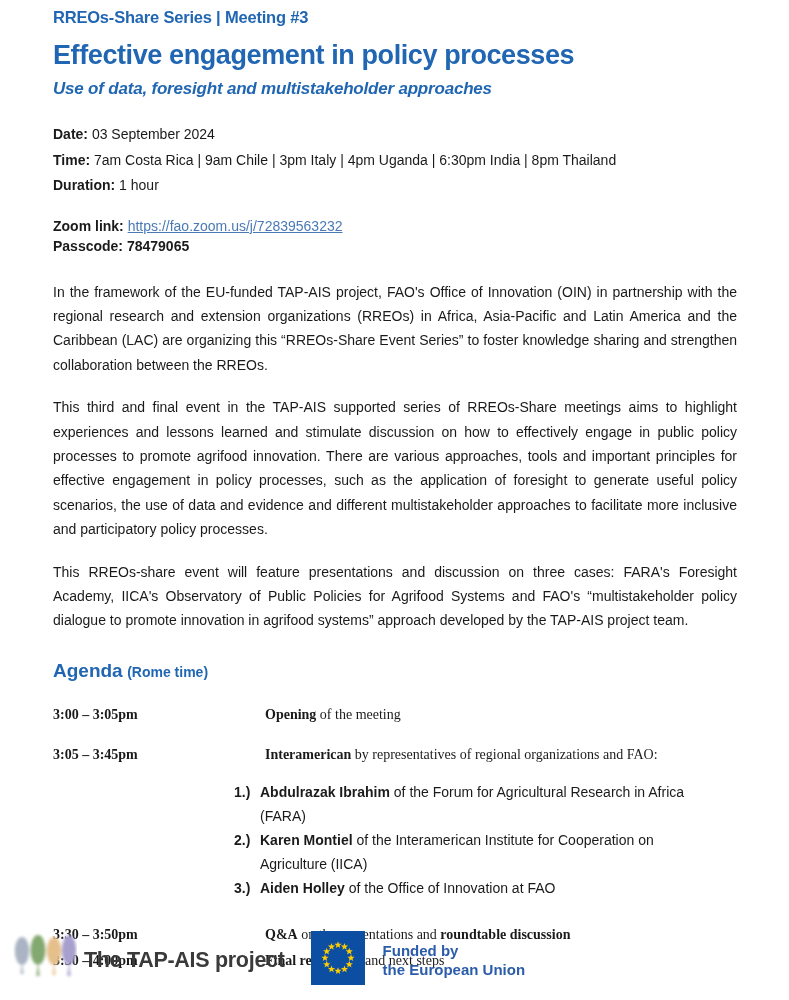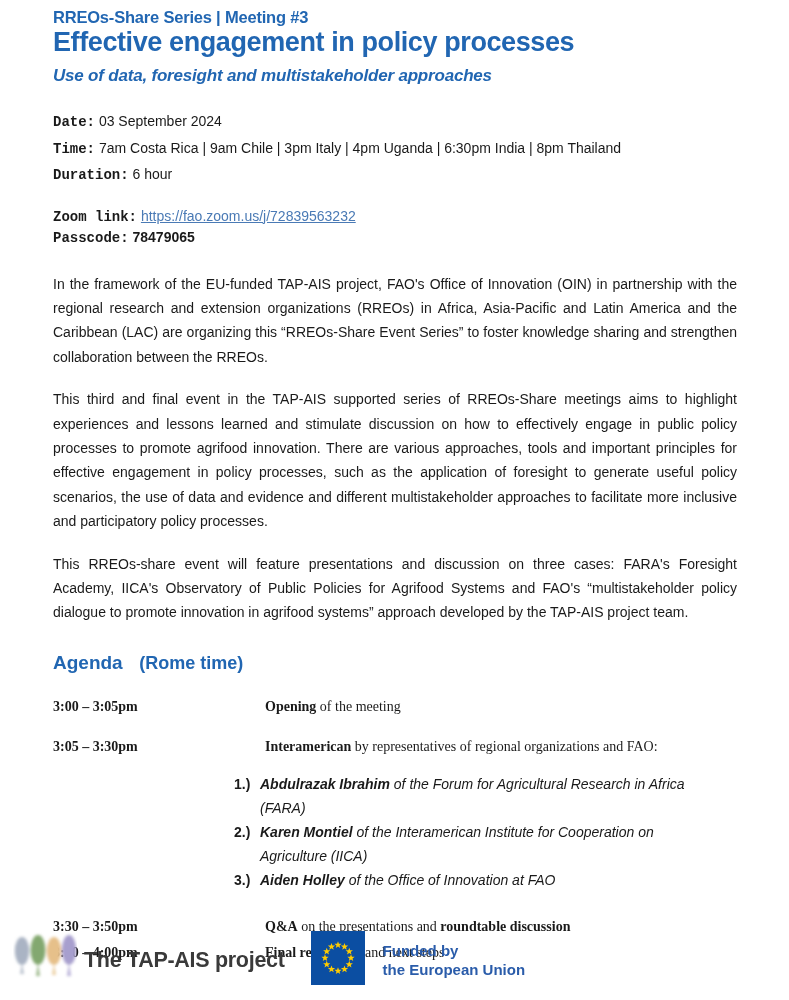--- a/index.html
+++ b/index.html
@@ -20,66 +20,67 @@
     color: #2166b2;
     font-weight: bold;
     font-size: 16.5px;
     letter-spacing: -0.2px;
   }
   .doc-title {
     color: #2166b2;
     font-weight: bold;
     font-size: 27px;
     letter-spacing: -0.4px;
+    margin-top: 13px;
   }
   .doc-subtitle {
     color: #2166b2;
     font-weight: bold;
     font-style: italic;
     font-size: 17px;
     letter-spacing: -0.2px;
     margin-top: 8px;
   }
 
   .details { margin-top: 23px; font-size: 14px; }
   .details .line { line-height: 25.5px; }
-  .label { font-weight: bold; font-family: Liberation Mono, monospace; }
+  .label { font-weight: bold; }
 
   .zoom-block { margin-top: 17px; font-size: 14px; }
   .zoom-block .line { line-height: 20px; }
   .zoom-link {
     color: #4a7ab5;
     text-decoration: underline;
   }
   .passcode-value { font-weight: bold; }
 
   .body-paragraph {
     margin-top: 18px;
     font-size: 14px;
     line-height: 24.4px;
     text-align: justify;
   }
   .body-paragraph.first { margin-top: 24px; }
 
   .agenda-heading { margin-top: 27px; color: #2166b2; font-weight: bold; }
   .agenda-heading .agenda-word { font-size: 19px; }
-  .agenda-heading .agenda-note { font-size: 18px; margin-left: 12px; }
+  .agenda-heading .agenda-note { font-size: 14px; }
 
   .agenda-table { margin-top: 23px; font-size: 14px; }
   .agenda-row { display: flex; line-height: 20px; font-family: Liberation Serif, serif; }
   .agenda-row .time-col { width: 188px; flex: 0 0 188px; font-weight: bold; }
   .agenda-row .desc-col { flex: 1; margin-left: 24px; }
   .row-gap-lg { margin-top: 20px; }
   .row-gap-md { margin-top: 25px; }
   .row-gap-sm { margin-top: 6px; }
 
   .speaker-list { margin-top: 15px; margin-left: 181px; width: 480px; font-size: 14px; }
   .speaker-item { display: flex; line-height: 24px; }
   .speaker-item .num { flex: 0 0 26px; font-weight: bold; }
-  .speaker-item .speaker-text { flex: 1; font-style: italic; }
+  .speaker-item .speaker-text { flex: 1; }
 
   .bold { font-weight: bold; }
 
   .footer {
     position: absolute;
     left: 0; right: 0;
     bottom: 8px;
     height: 64px;
     display: flex;
     align-items: center;
@@ -107,21 +108,21 @@
 <div class="page">
   <div class="content">
 
     <div class="series-label">RREOs-Share Series | Meeting #3</div>
     <div class="doc-title">Effective engagement in policy processes</div>
     <div class="doc-subtitle">Use of data, foresight and multistakeholder approaches</div>
 
     <div class="details">
       <div class="line"><span class="label">Date:</span> <span>03 September 2024</span></div>
       <div class="line"><span class="label">Time:</span> <span>7am Costa Rica | 9am Chile | 3pm Italy | 4pm Uganda | 6:30pm India | 8pm Thailand</span></div>
-      <div class="line"><span class="label">Duration:</span> <span>6 hour</span></div>
+      <div class="line"><span class="label">Duration:</span> <span>1 hour</span></div>
     </div>
 
     <div class="zoom-block">
       <div class="line"><span class="label">Zoom link:</span> <a class="zoom-link" href="#">https://fao.zoom.us/j/72839563232</a></div>
       <div class="line"><span class="label">Passcode:</span> <span class="passcode-value">78479065</span></div>
     </div>
 
     <div class="body-paragraph first">In the framework of the EU-funded TAP-AIS project, FAO's Office of Innovation (OIN) in partnership with the regional research and extension organizations (RREOs) in Africa, Asia-Pacific and Latin America and the Caribbean (LAC) are organizing this “RREOs-Share Event Series” to foster knowledge sharing and strengthen collaboration between the RREOs.</div>
     <div class="body-paragraph">This third and final event in the TAP-AIS supported series of RREOs-Share meetings aims to highlight experiences and lessons learned and stimulate discussion on how to effectively engage in public policy processes to promote agrifood innovation. There are various approaches, tools and important principles for effective engagement in policy processes, such as the application of foresight to generate useful policy scenarios, the use of data and evidence and different multistakeholder approaches to facilitate more inclusive and participatory policy processes.</div>
     <div class="body-paragraph">This RREOs-share event will feature presentations and discussion on three cases: FARA's Foresight Academy, IICA's Observatory of Public Policies for Agrifood Systems and FAO's “multistakeholder policy dialogue to promote innovation in agrifood systems” approach developed by the TAP-AIS project team.</div>
@@ -132,21 +133,21 @@
     </div>
 
     <div class="agenda-table">
 
       <div class="agenda-row">
         <div class="time-col">3:00 – 3:05pm</div>
         <div class="desc-col"><span class="bold">Opening</span><span> of the meeting</span><span class="bold"></span></div>
       </div>
 
       <div class="agenda-row row-gap-lg">
-        <div class="time-col">3:05 – 3:30pm</div>
+        <div class="time-col">3:05 – 3:45pm</div>
         <div class="desc-col"><span class="bold">Interamerican</span><span> by representatives of regional organizations and FAO:</span><span class="bold"></span></div>
       </div>
 
       <div class="speaker-list">
         <div class="speaker-item">
           <span class="num">1.)</span>
           <span class="speaker-text"><span class="bold">Abdulrazak Ibrahim</span><span> of the Forum for Agricultural Research in Africa (FARA)</span></span>
         </div>
         <div class="speaker-item">
           <span class="num">2.)</span>

